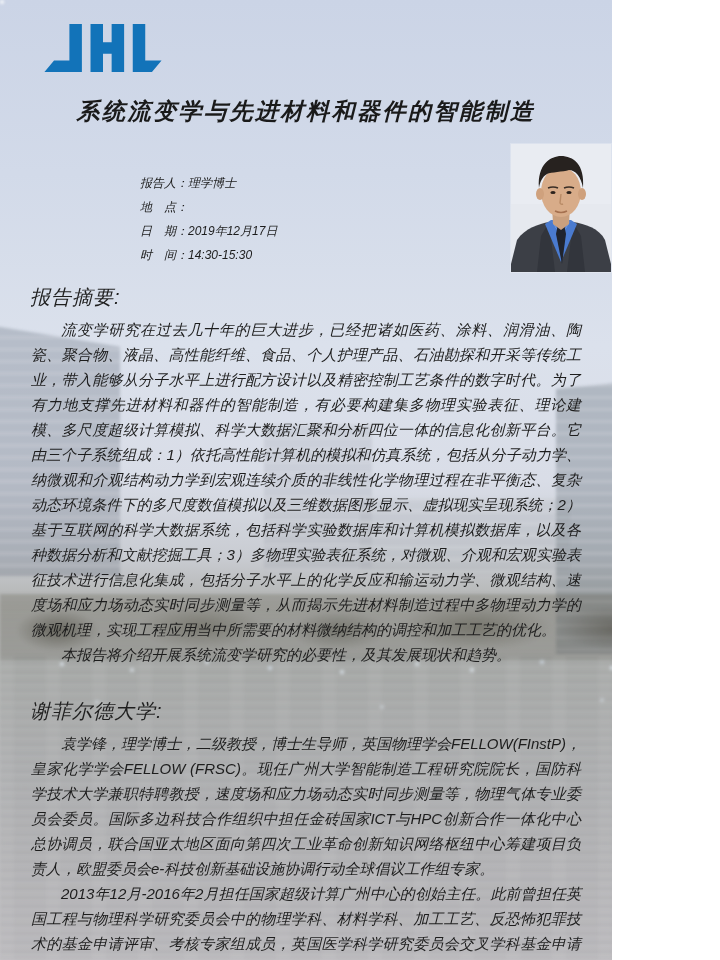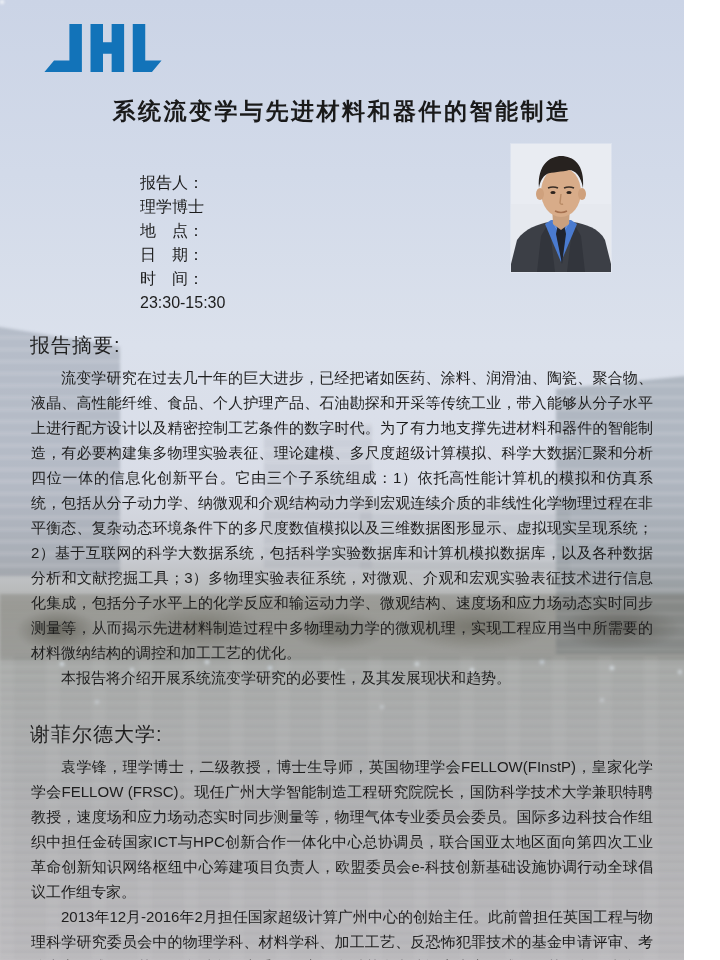--- a/index.html
+++ b/index.html
@@ -1,20 +1,20 @@
 <!DOCTYPE html>
 <html><head>
 <meta charset="utf-8">
 <style>
   html,body{margin:0;padding:0;}
   body{width:720px;height:960px;font-family:"Liberation Sans",sans-serif;}
-  .poster{position:relative;width:684px;height:960px;overflow:hidden;
+  .poster{position:relative;width:612px;height:960px;overflow:hidden;
     background:linear-gradient(180deg,
       #cbd4e6 0%, #d2dae9 18%, #dbe1ec 36%, #d9dde7 50%,
-      #c9ccd2 58%, #b2b3b1 63%, #b6b8b6 68%, #bbbcbe 80%, #c4c3c6 100%);}
+      #c9ccd2 58%, #b2b3b1 63%, #b6b8b6 68%, #bbbcbe 80%, #c4c3c6 100%);font-style:italic;}
   
   .bg-layer{position:absolute;inset:0;z-index:0;filter:blur(1.5px);}
   .bg-building{position:absolute;background-image:repeating-linear-gradient(
       180deg, rgba(255,255,255,.14) 0 3px, rgba(0,0,0,0) 3px 12px);}
   .bg-b-left{left:-18px;top:324px;width:138px;height:252px;
       background-color:rgba(96,106,118,.30);
       clip-path:polygon(0 0,100% 9%,100% 100%,0 100%);}
   .bg-b-right{left:556px;top:372px;width:170px;height:282px;
       background-color:rgba(88,98,110,.32);
       clip-path:polygon(0 6%,100% 0,100% 100%,0 100%);}
@@ -43,21 +43,21 @@
         470px 668px 2px rgba(235,245,255,.8), 540px 660px 2px rgba(225,240,255,.7),
         610px 666px 2px rgba(235,245,255,.8), 678px 670px 2px rgba(235,245,255,.7),
         95px 700px 2px rgba(235,245,255,.45), 380px 705px 2px rgba(235,245,255,.45),
         600px 698px 2px rgba(235,245,255,.45);}
   
   .content{position:relative;z-index:2;}
   .logo{position:absolute;left:44px;top:24px;z-index:3;}
   .page-title{margin:0;padding-top:96px;text-align:center;
       font-size:23px;font-weight:bold;letter-spacing:2.5px;color:#1a1a1a;}
   .info-block{margin:44px 0 0 140px;color:#1c1c1c;}
-  .info-row{display:flex;font-size:16px;line-height:24px;white-space:pre;flex-direction:column;}
+  .info-row{display:flex;font-size:12px;line-height:24px;white-space:pre;}
   .info-label{}
   .info-value{}
   .speaker-photo{position:absolute;left:511px;top:144px;width:100px;height:128px;
       z-index:3;box-shadow:0 0 0 1px rgba(255,255,255,.25);}
   .section-heading{margin:16px 12px 0 30px;font-size:20px;font-weight:400;
       color:#1f1f1f;line-height:28px;letter-spacing:1px;}
   .section-heading.bio{margin-top:30px;}
   .body-text{margin:6px 31px 0 31px;color:#1d1d1d;}
   .body-text p{margin:0;font-size:15px;line-height:25px;text-align:justify;
       text-indent:2em;}
@@ -92,24 +92,24 @@
     <h1 class="page-title">系统流变学与先进材料和器件的智能制造</h1>
 
     <div class="info-block">
       <div class="info-row">
         <span class="info-label">报告人：</span><span class="info-value">理学博士</span>
       </div>
       <div class="info-row">
         <span class="info-label">地　点：</span>
       </div>
       <div class="info-row">
-        <span class="info-label">日　期：</span>
+        <span class="info-label">日　期：</span><span class="info-value">2019年12月17日</span>
       </div>
       <div class="info-row">
-        <span class="info-label">时　间：</span><span class="info-value">23:30-15:30</span>
+        <span class="info-label">时　间：</span><span class="info-value">14:30-15:30</span>
       </div>
     </div>
 
     <div class="speaker-photo">
       <svg width="100" height="128" viewBox="0 0 100 128">
         <rect width="100" height="128" fill="#e6e9ef"></rect>
         <rect y="0" width="100" height="60" fill="#e9ecf2"></rect>
 
         <path d="M-2,128 L6,96 C14,84 28,80 38,78 L62,78 C74,80 88,84 94,96 L102,128 Z" fill="#3c3f46"></path>
         <path d="M38,78 L30,92 L26,128 L44,128 Z" fill="#32353c"></path>

